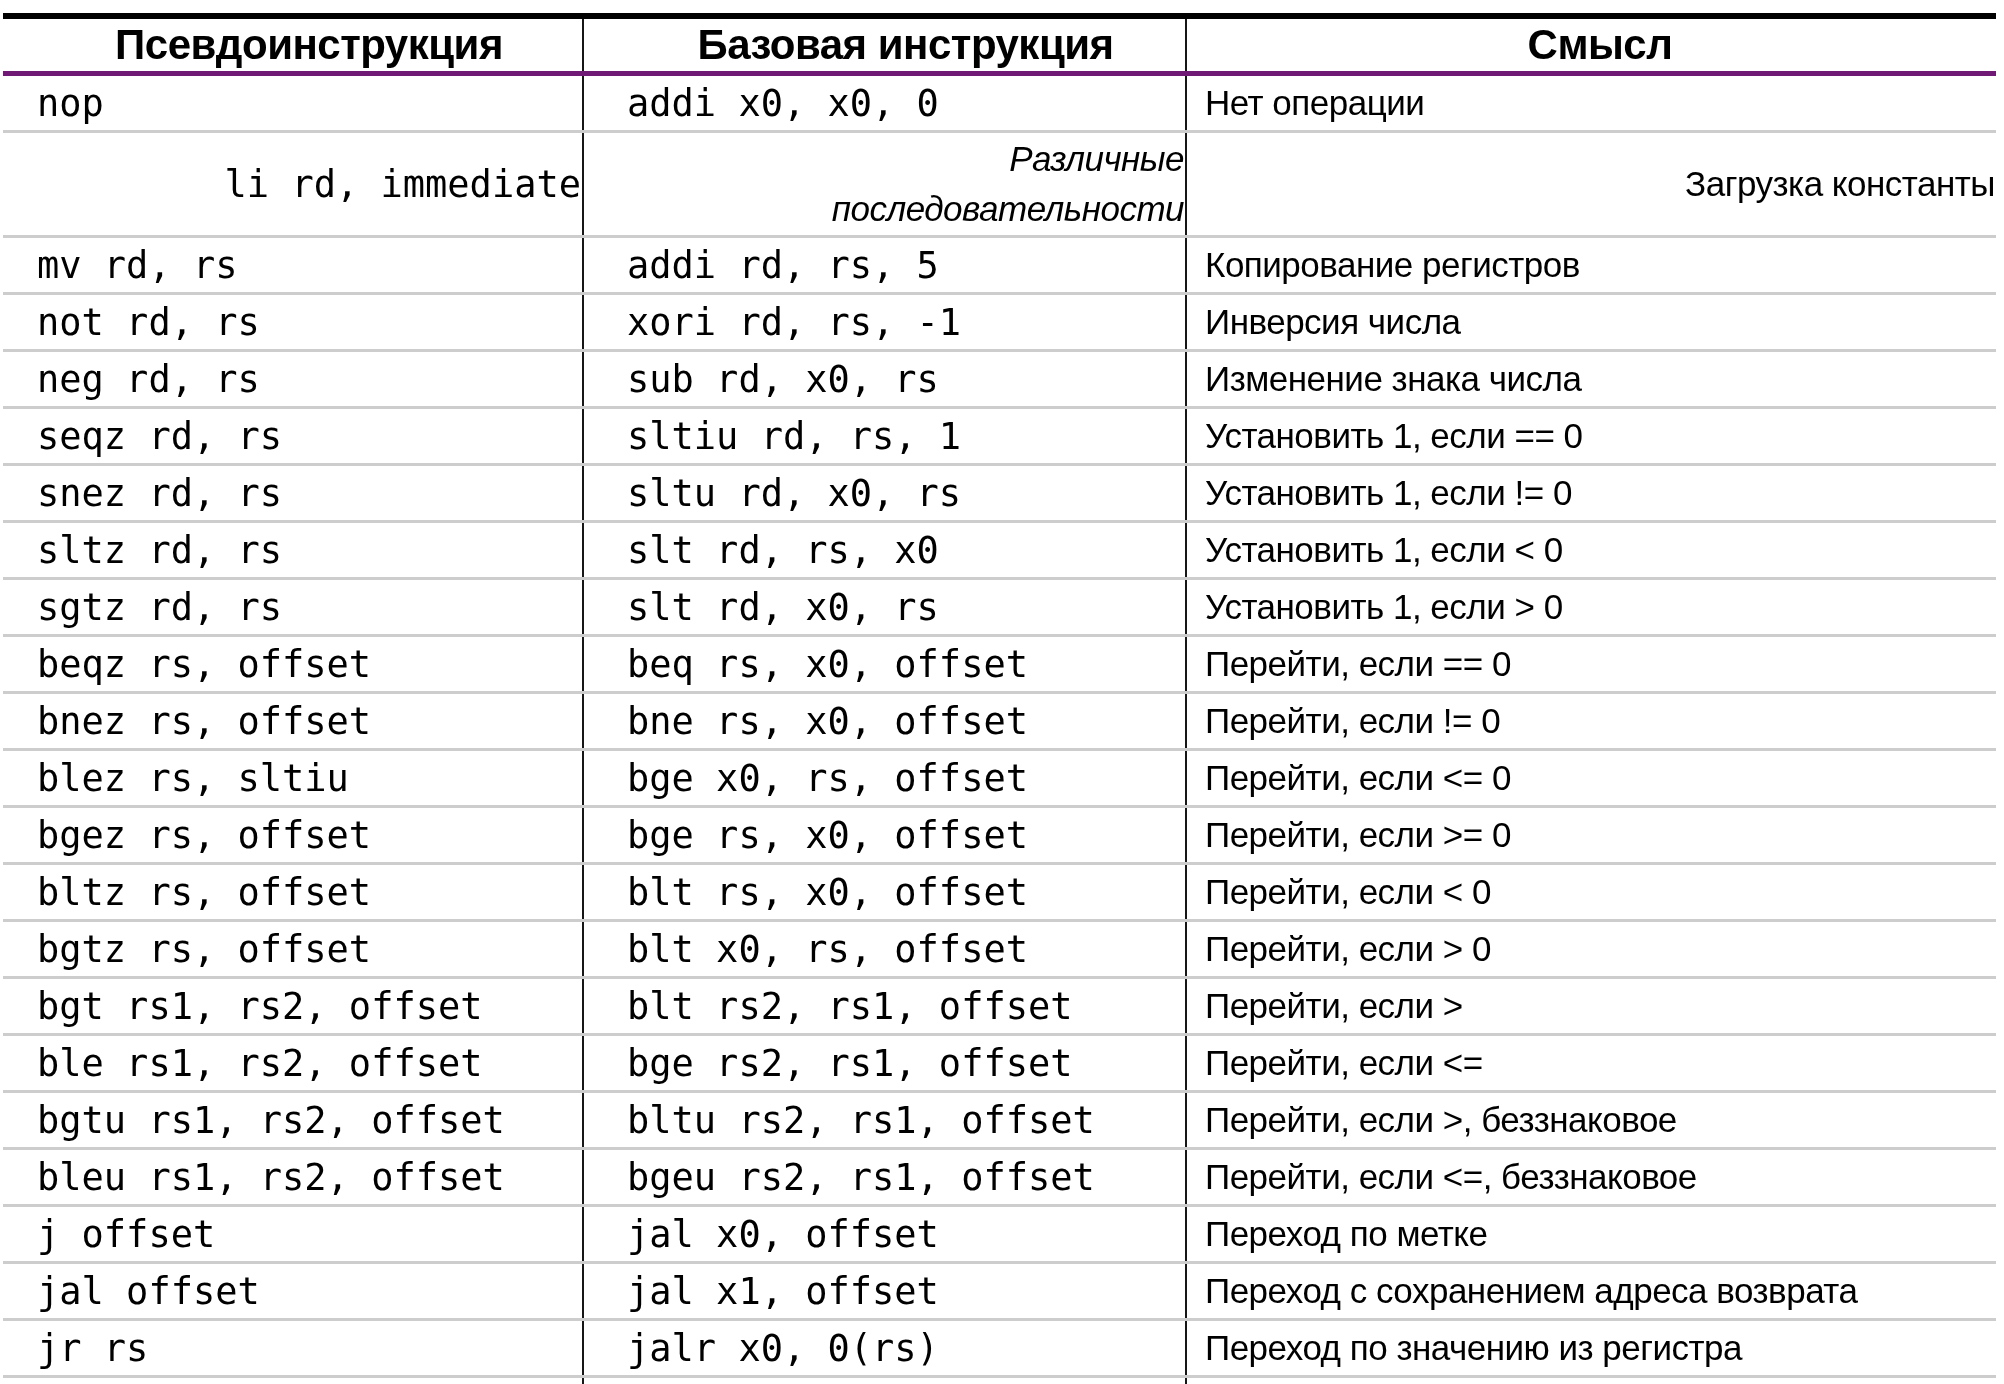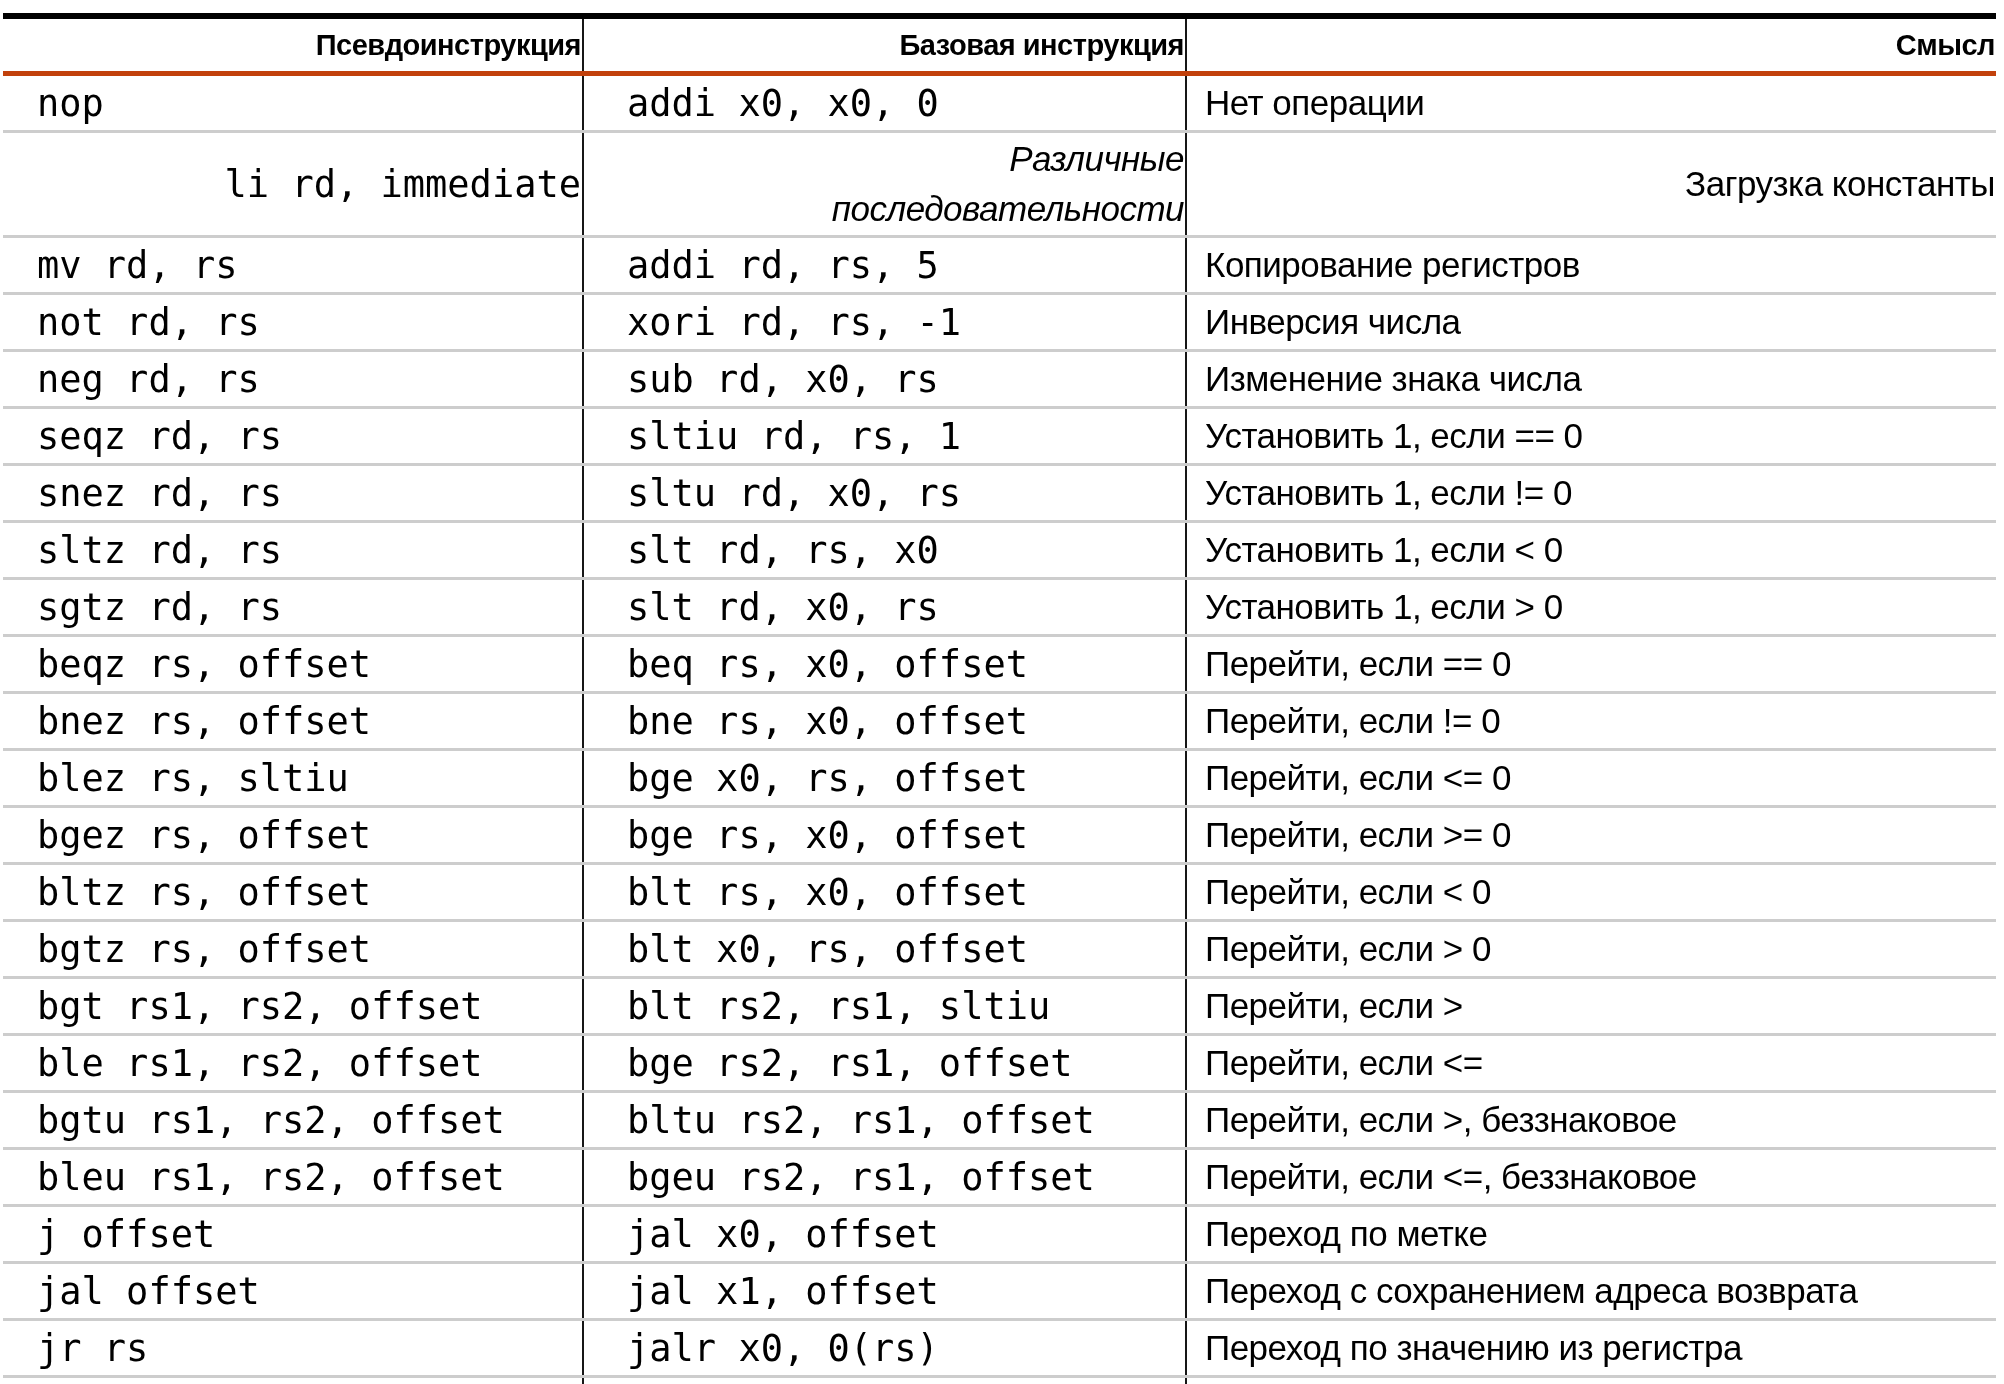--- a/index.html
+++ b/index.html
@@ -18,25 +18,25 @@
     margin: 13px 8px 0 3px;
     border-top: 6px solid #000000;
   }
   col.w1 { width: 580px; }
   col.w2 { width: 603px; }
   col.w3 { width: 810px; }
 
   th {
     font-family: "Liberation Sans", sans-serif;
     font-weight: bold;
-    font-size: 29px;
+    font-size: 42px;
     letter-spacing: -0.5px;
-    text-align: right;
+    text-align: center;
     height: 50px;
-    border-bottom: 5px solid #c2410c;
+    border-bottom: 5px solid #701a75;
     vertical-align: middle;
     white-space: nowrap;
     overflow: hidden;
   }
   td {
     height: 52px;
     vertical-align: middle;
     white-space: nowrap;
     overflow: hidden;
   }
@@ -157,21 +157,21 @@
         <td class="c2 mono">blt rs, x0, offset</td>
         <td class="c3 meaning">Перейти, если &lt; 0</td>
       </tr>
       <tr>
         <td class="c1 mono">bgtz rs, offset</td>
         <td class="c2 mono">blt x0, rs, offset</td>
         <td class="c3 meaning">Перейти, если &gt; 0</td>
       </tr>
       <tr>
         <td class="c1 mono">bgt rs1, rs2, offset</td>
-        <td class="c2 mono">blt rs2, rs1, sltiu</td>
+        <td class="c2 mono">blt rs2, rs1, offset</td>
         <td class="c3 meaning">Перейти, если &gt;</td>
       </tr>
       <tr>
         <td class="c1 mono">ble rs1, rs2, offset</td>
         <td class="c2 mono">bge rs2, rs1, offset</td>
         <td class="c3 meaning">Перейти, если &lt;=</td>
       </tr>
       <tr>
         <td class="c1 mono">bgtu rs1, rs2, offset</td>
         <td class="c2 mono">bltu rs2, rs1, offset</td>

